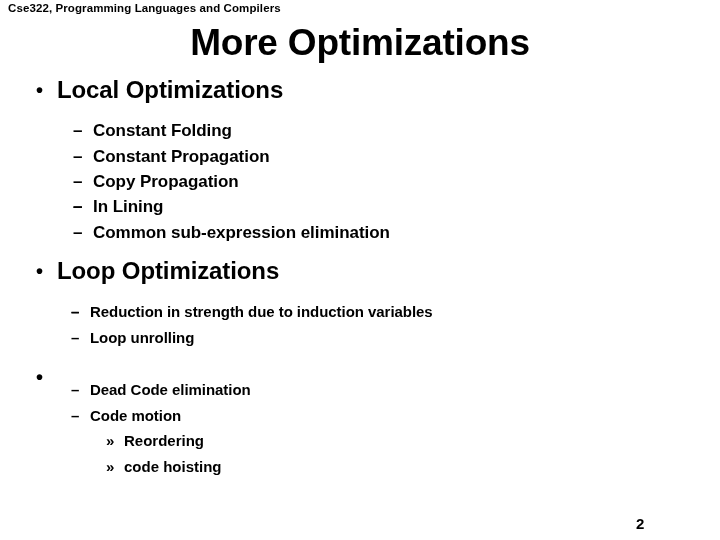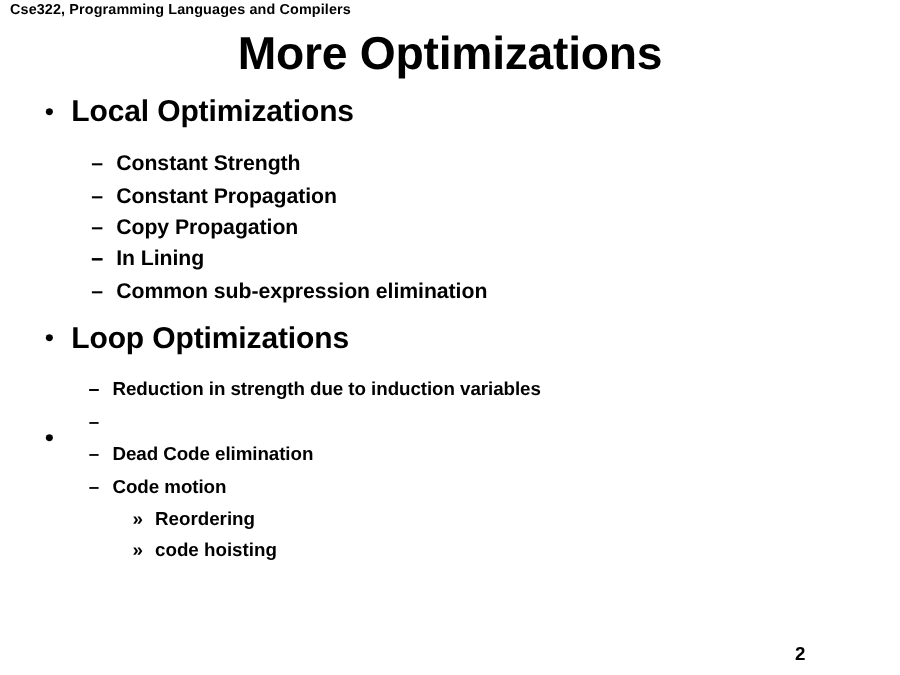--- a/index.html
+++ b/index.html
@@ -149,21 +149,21 @@
     <div class="section">
       <div class="lvl1">
         <span class="marker">•</span>
         <span>Local Optimizations</span>
       </div>
 
       <div class="gap-local"></div>
 
       <div class="lvl2">
         <span class="marker">–</span>
-        <span>Constant Strength</span>
+        <span>Constant Folding</span>
       </div>
       <div class="lvl2">
         <span class="marker">–</span>
         <span>Constant Propagation</span>
       </div>
       <div class="lvl2">
         <span class="marker">–</span>
         <span>Copy Propagation</span>
       </div>
       <div class="lvl2">
@@ -191,20 +191,21 @@
 
       <div class="lvl2 sm">
         <span class="marker">–</span>
       </div>
       <div class="lvl2 sm">
         <span class="marker">–</span>
         <span>Reduction in strength due to induction variables</span>
       </div>
       <div class="lvl2 sm">
         <span class="marker">–</span>
+        <span>Loop unrolling</span>
       </div>
     </div>
 
     <div class="gap-loop"></div>
 
     <div class="section">
       <div class="lvl1">
         <span class="marker">•</span>
       </div>
 

